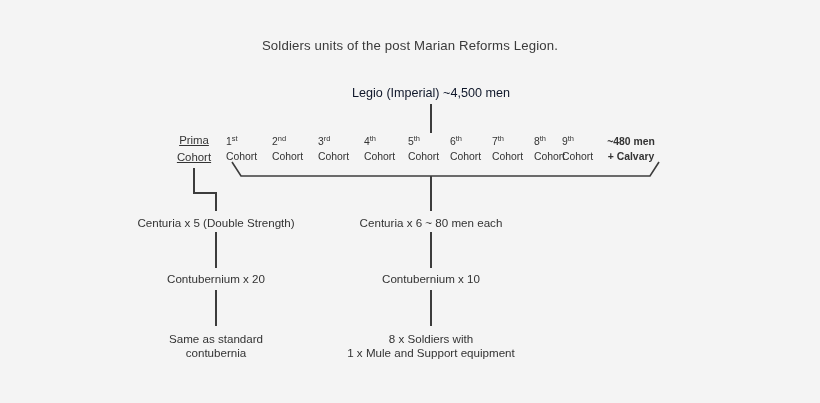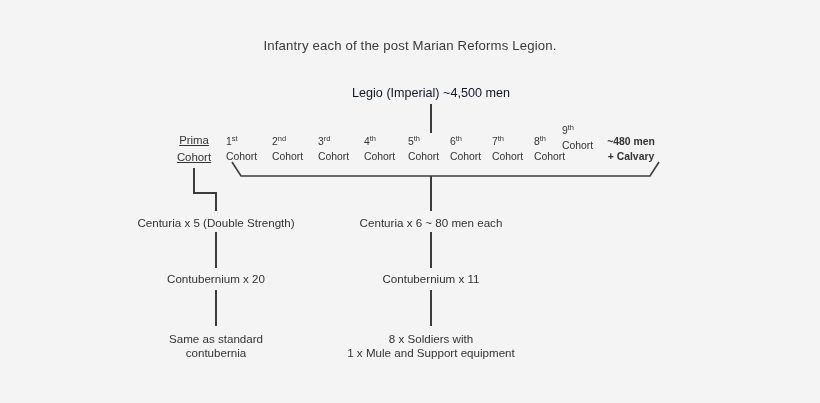--- a/index.html
+++ b/index.html
@@ -96,21 +96,21 @@
     <polyline points="194,168 194,193 216,193 216,211" fill="none" stroke="#3c3c3c" stroke-width="2" stroke-linejoin="miter"></polyline>
 
     <line x1="216" y1="232" x2="216" y2="268" stroke="#3c3c3c" stroke-width="2"></line>
     <line x1="216" y1="290" x2="216" y2="326" stroke="#3c3c3c" stroke-width="2"></line>
 
     <line x1="431" y1="232" x2="431" y2="268" stroke="#3c3c3c" stroke-width="2"></line>
     <line x1="431" y1="290" x2="431" y2="326" stroke="#3c3c3c" stroke-width="2"></line>
   </svg>
 
   <div class="node title" style="left:0; top:38px; width:820px;">
-    <span>Infantry each of the  post  Marian Reforms Legion.</span>
+    <span>Soldiers units of the  post  Marian Reforms Legion.</span>
   </div>
 
   <div class="node legio" style="left:281px; top:86px; width:300px;">
     <span>Legio (Imperial) ~4,500 men</span>
   </div>
 
   <div class="node prima" style="left:144px; top:132px; width:100px;">
     <span class="l1">Prima</span>
     <span class="l2">Cohort</span>
   </div>
@@ -140,21 +140,21 @@
     <span class="word">Cohort</span>
   </div>
   <div class="cohort-col" style="left:492px; top:134px; width:48px;">
     <span class="ord"><span>7</span><sup>th</sup></span>
     <span class="word">Cohort</span>
   </div>
   <div class="cohort-col" style="left:534px; top:134px; width:48px;">
     <span class="ord"><span>8</span><sup>th</sup></span>
     <span class="word">Cohort</span>
   </div>
-  <div class="cohort-col" style="left:562px; top:123px; width:48px;">
+  <div class="cohort-col" style="left:562px; top:134px; width:48px;">
     <span class="ord"><span>9</span><sup>th</sup></span>
     <span class="word">Cohort</span>
   </div>
 
   <div class="node right-wide" style="left:593px; top:134px; width:76px;">
     <span class="l1">~480 men</span>
     <span class="l2">+ Calvary</span>
   </div>
 
   <div class="node lvl-text" style="left:96px; top:216px; width:240px;">
@@ -165,20 +165,20 @@
   </div>
   <div class="node lvl-text" style="left:116px; top:332px; width:200px;">
     <span class="l1">Same as standard</span>
     <span class="l2">contubernia</span>
   </div>
 
   <div class="node lvl-text" style="left:311px; top:216px; width:240px;">
     <span>Centuria x 6 ~ 80 men each</span>
   </div>
   <div class="node lvl-text" style="left:331px; top:272px; width:200px;">
-    <span>Contubernium x 11</span>
+    <span>Contubernium x 10</span>
   </div>
   <div class="node lvl-text" style="left:281px; top:332px; width:300px;">
     <span class="l1">8 x Soldiers  with</span>
     <span class="l2">1 x Mule and Support equipment</span>
   </div>
 
 </div>
 
 </body></html>

